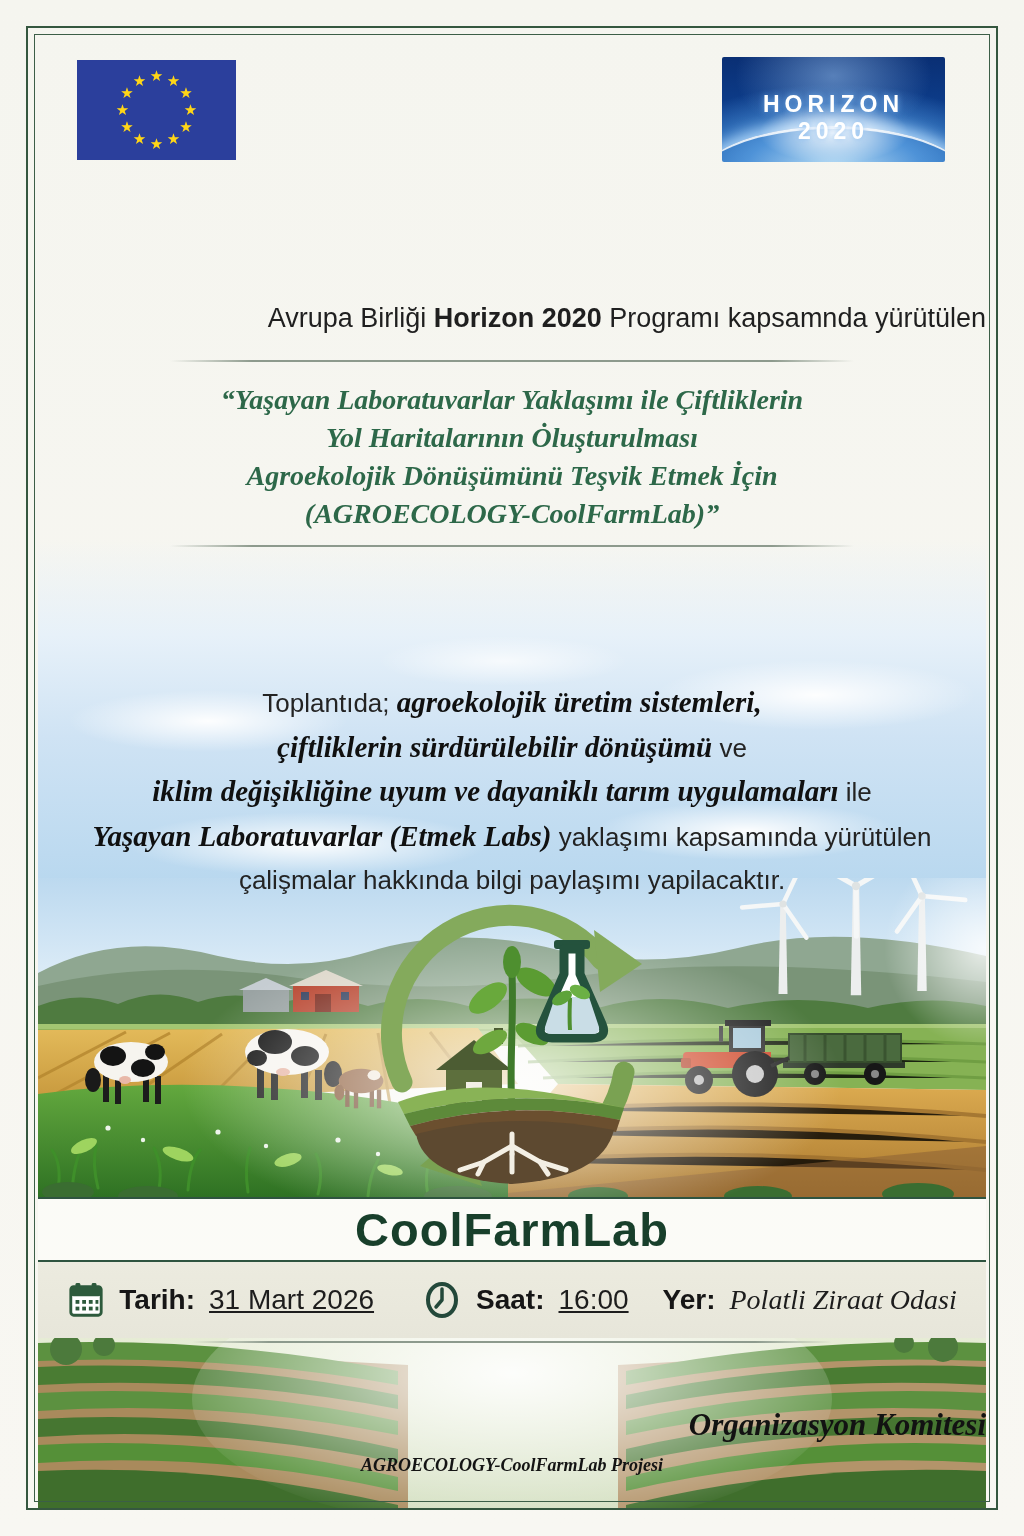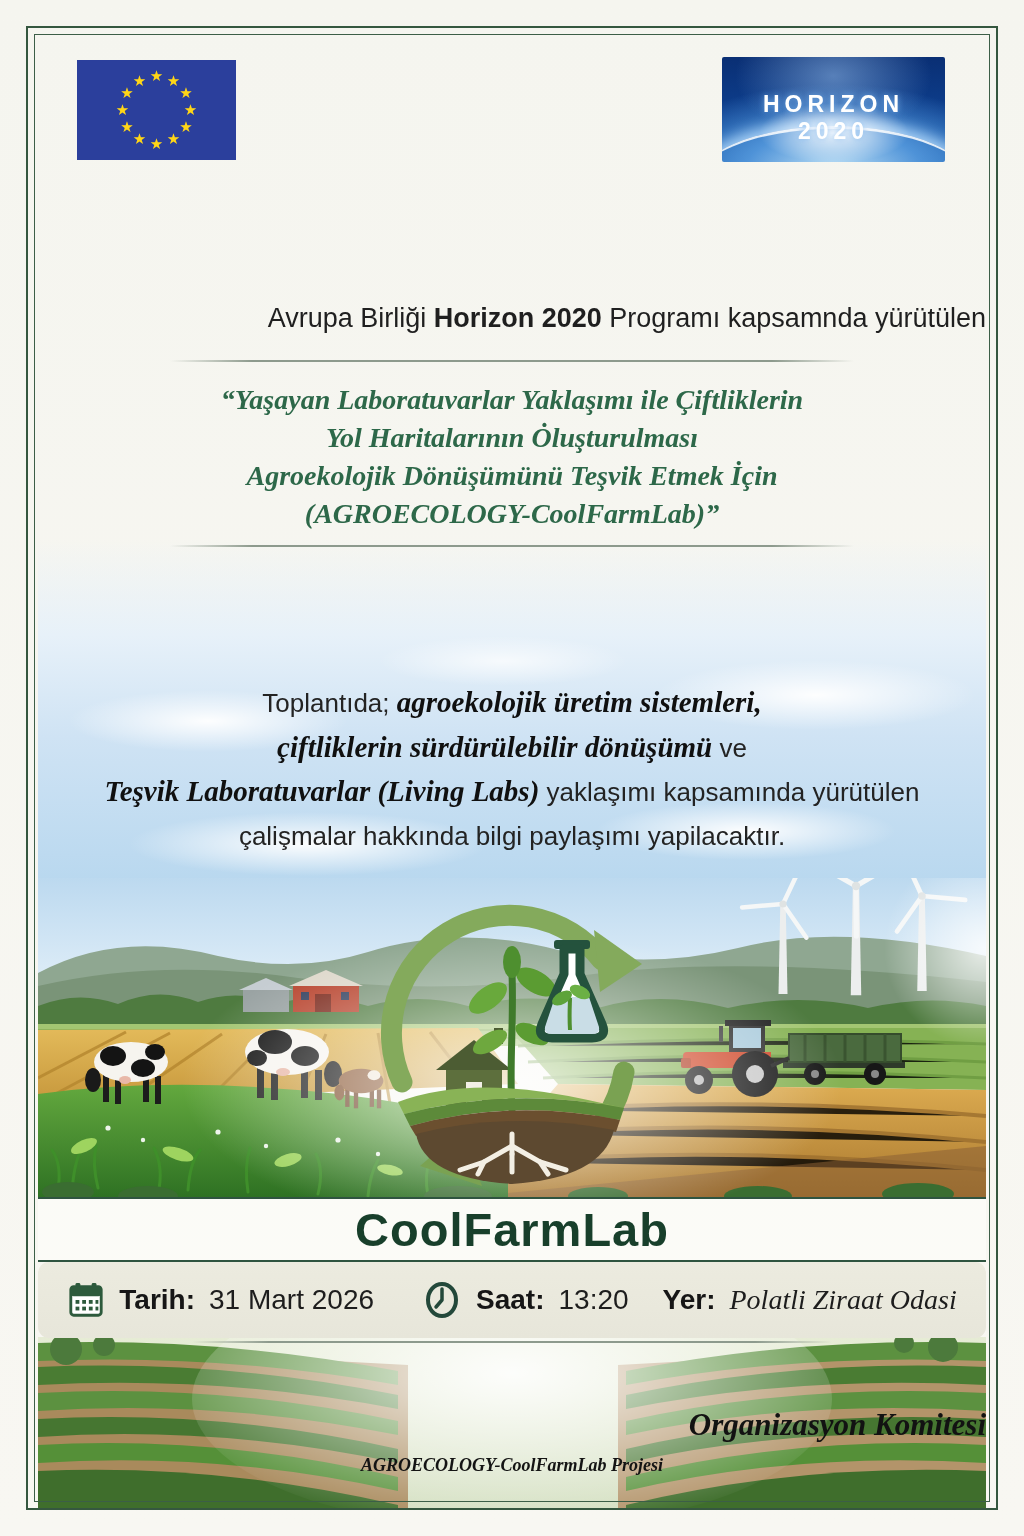--- a/index.html
+++ b/index.html
@@ -51,23 +51,23 @@
   
   .scene{position:absolute;left:38px;top:878px;width:948px;height:320px;z-index:2;}
   .logo{position:absolute;left:362px;top:902px;width:300px;height:300px;z-index:3;}
   
   .brand-band{position:absolute;left:38px;right:38px;top:1197px;height:61px;z-index:4;
       background:rgba(252,252,247,.88);border-top:2px solid #2f5440;border-bottom:2px solid #2f5440;
       display:flex;align-items:center;justify-content:center;}
   .brand-band span{font-size:47px;font-weight:bold;color:#183f2b;letter-spacing:1px;}
   .info-band{position:absolute;left:38px;right:38px;top:1262px;height:76px;z-index:4;
       background:linear-gradient(180deg,#ecebdf 0%,#e7e6da 100%);
-      display:flex;align-items:center;justify-content:center;gap:14px;border-radius:11px;}
+      display:flex;align-items:center;justify-content:center;gap:14px;}
   .info-band .lbl{font-weight:bold;font-size:28px;color:#161616;}
-  .info-band .val{font-size:28px;color:#1d1d1d;}
+  .info-band .val{font-size:28px;color:#1d1d1d;text-decoration:underline;}
   .info-band .venue{font-family:"Liberation Serif",serif;font-style:italic;font-size:28px;color:#1d1d1d;}
   .info-band .gap{width:20px;}
   
   .bottom-scene{position:absolute;left:38px;top:1337px;width:948px;height:172px;z-index:2;}
   .closing{position:absolute;left:38px;right:38px;top:1355px;text-align:center;z-index:5;
            font-size:27px;color:#242424;}
   .committee{position:absolute;left:38px;right:38px;top:1407px;text-align:right;z-index:5;
            font-family:"Liberation Serif",serif;font-style:italic;font-weight:bold;font-size:31px;color:#121212;}
   .project{position:absolute;left:38px;right:38px;top:1455px;text-align:center;z-index:5;
            font-family:"Liberation Serif",serif;font-style:italic;font-weight:bold;font-size:18px;color:#141414;}
@@ -122,21 +122,22 @@
     <div>Agroekolojik Dönüşümünü Teşvik Etmek İçin</div>
     <div>(AGROECOLOGY-CoolFarmLab)”</div>
   </div>
 
   <div class="divider d2"></div>
 
 
   <div class="topics">
     <div><span>Toplantıda; </span><span class="em">agroekolojik üretim sistemleri,</span></div>
     <div><span class="em">çiftliklerin sürdürülebilir dönüşümü</span><span> ve</span></div>
-    <div><span class="em">Teşvik Laboratuvarlar (Living Labs)</span><span> yaklaşımı kapsamında yürütülen</span></div>
+    <div><span class="em">iklim değişikliğine uyum ve dayaniklı tarım uygulamaları</span><span> ile</span></div>
+    <div><span class="em">Yaşayan Laboratuvarlar (Etmek Labs)</span><span> yaklaşımı kapsamında yürütülen</span></div>
     <div>çalişmalar hakkında bilgi paylaşımı yapilacaktır.</div>
   </div>
 
   <svg class="scene" viewBox="0 0 948 320" preserveAspectRatio="none">
     <defs>
       <linearGradient id="skyg" x1="0" y1="0" x2="0" y2="1">
         <stop offset="0" stop-color="#bcd9ef"></stop>
           <stop offset="1" stop-color="#eaf4fb"></stop>
       </linearGradient>
       <linearGradient id="goldg" x1="0" y1="0" x2="0" y2="1">
@@ -403,21 +404,21 @@
       </g>
     </svg>
     <span class="lbl">Tarih:</span>
     <span class="val">31 Mart 2026</span>
     <span class="gap"></span>
     <svg width="40" height="40" viewBox="0 0 40 40">
       <ellipse cx="20" cy="20" rx="14" ry="16" fill="none" stroke="#23483a" stroke-width="4"></ellipse>
       <path d="M20,20 L20,9 M20,20 L14,27" stroke="#23483a" stroke-width="3.5" fill="none" stroke-linecap="round"></path>
     </svg>
     <span class="lbl">Saat:</span>
-    <span class="val">13:20</span>
+    <span class="val">16:00</span>
     <span class="gap" style="width:6px;"></span>
     <span class="lbl">Yer:</span>
     <span class="venue">Polatli Ziraat Odasi</span>
   </div>
 
   <svg class="bottom-scene" viewBox="0 0 948 172" preserveAspectRatio="none">
     <defs>
       <linearGradient id="bgrad" x1="0" y1="0" x2="0" y2="1">
         <stop offset="0" stop-color="#e6ecd5"></stop>
           <stop offset="1" stop-color="#d3dfc0"></stop>

